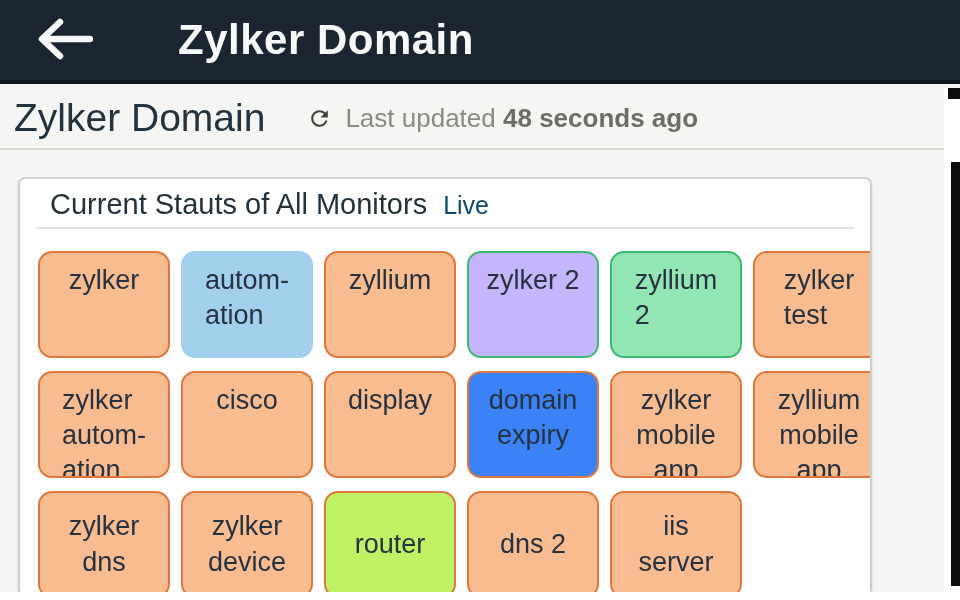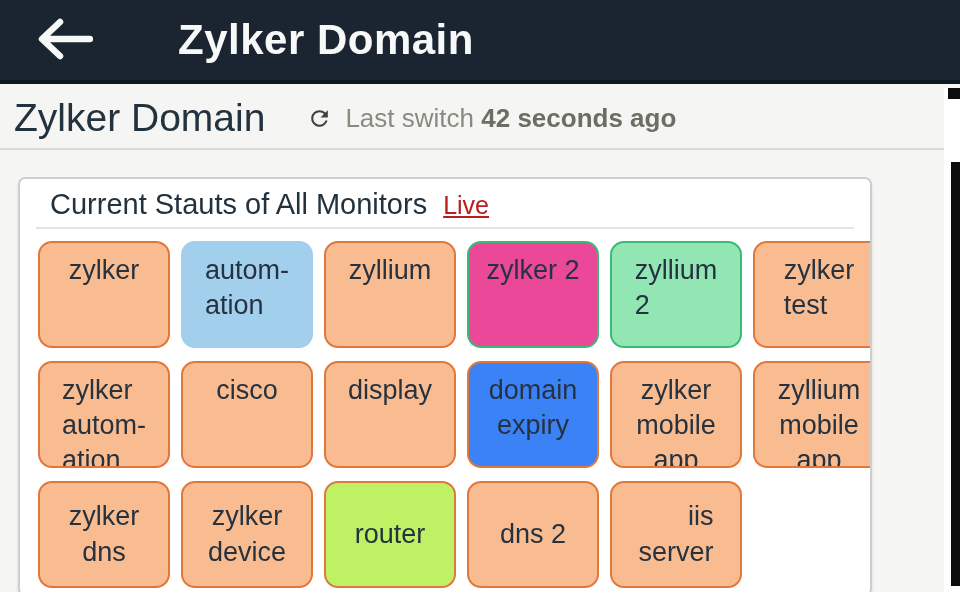--- a/index.html
+++ b/index.html
@@ -40,27 +40,27 @@
 
   
   .content { position:absolute; left:0; top:150px; width:960px; height:450px; background:#f5f5f3; }
   .card {
     position:absolute; left:18px; top:13px; width:854px; height:419px;
     background:#ffffff; border:2px solid #cecece; border-radius:7px;
     box-shadow:0 3px 3px rgba(0,0,0,0.12); box-sizing:border-box; overflow:hidden;margin-top:14px;
   }
   .card-header { display:flex; align-items:baseline; padding:9px 16px 0 30px; }
   .card-title { font-size:29px; font-weight:400; color:#22323e; white-space:nowrap; }
-  .live-badge { margin-left:16px; font-size:25px; color:#b91c1c; white-space:nowrap;text-decoration:underline; }
+  .live-badge { margin-left:16px; font-size:25px; color:#0c4a6e; white-space:nowrap; }
   .card-divider { border-bottom:2px solid #e3e3e1; margin:6px 16px 0 16px; }
 
   .grid {
     display:grid; grid-template-columns:repeat(6,132px);
     grid-auto-rows:107px; column-gap:11px; row-gap:13px;
-    padding:12px 0 0 18px;
+    padding:22px 0 0 18px;
   }
   .tile {
     box-sizing:border-box; border-radius:14px; border:2px solid transparent;
     display:flex; justify-content:center; align-items:flex-start; padding-top:10px;
     font-size:27px; line-height:1.30; color:#26323f; cursor:pointer; overflow:hidden;
   }
   .tile span { display:block; white-space:pre-line; }
   
   .tile:nth-child(n+13) { align-items:center; padding-top:0; }
 
@@ -88,22 +88,22 @@
 
   <div class="page-header">
     <div class="page-title">Zylker Domain</div>
     <div class="refresh-wrap">
       <span>
         <svg width="25" height="25" viewBox="0 0 24 24" fill="#42423c">
           <path d="M17.65 6.35A7.95 7.95 0 0 0 12 4a8 8 0 1 0 7.73 10h-2.08A6 6 0 1 1 12 6c1.66 0 3.14.69 4.22 1.78L13 11h7V4l-2.35 2.35z"></path>
         </svg>
       </span>
       <div class="last-updated">
-        <span>Last switch</span>
-        <b>42 seconds ago</b>
+        <span>Last updated</span>
+        <b>48 seconds ago</b>
       </div>
     </div>
   </div>
 
   <div class="content">
     <div class="card">
       <div class="card-header">
         <div class="card-title">Current Stauts of All Monitors</div>
         <div class="live-badge">Live</div>
       </div>
@@ -112,21 +112,21 @@
           <div class="tile" style="background: rgb(249, 187, 144); border-color: rgb(224, 119, 59);">
             <span style="text-align: center;">zylker</span>
           </div>
           <div class="tile" style="background: rgb(162, 207, 236); border-color: rgb(162, 207, 236);">
             <span style="text-align: left;">autom-
 ation</span>
           </div>
           <div class="tile" style="background: rgb(249, 187, 144); border-color: rgb(224, 119, 59);">
             <span style="text-align: center;">zyllium</span>
           </div>
-          <div class="tile" style="background: #ec4899; border-color: rgb(60, 186, 116);">
+          <div class="tile" style="background: #c4b5fd; border-color: rgb(60, 186, 116);">
             <span style="text-align: center;">zylker 2</span>
           </div>
           <div class="tile" style="background: rgb(145, 230, 180); border-color: rgb(60, 186, 116);">
             <span style="text-align: left;">zyllium
 2</span>
           </div>
           <div class="tile" style="background: rgb(249, 187, 144); border-color: rgb(224, 119, 59);">
             <span style="text-align: left;">zylker
 test</span>
           </div>
@@ -163,21 +163,21 @@
             <span style="text-align: center;">zylker
 device</span>
           </div>
           <div class="tile" style="background: #bef264; border-color: rgb(224, 119, 59);">
             <span style="text-align: center;">router</span>
           </div>
           <div class="tile" style="background: rgb(249, 187, 144); border-color: rgb(224, 119, 59);">
             <span style="text-align: right;">dns 2</span>
           </div>
           <div class="tile" style="background: rgb(249, 187, 144); border-color: rgb(224, 119, 59);">
-            <span style="text-align: right;">iis
+            <span style="text-align: center;">iis
 server</span>
           </div>
         </div>
     </div>
   </div>
 
   <div class="scroll-track"></div>
   <div class="scroll-mark-top"></div>
   <div class="scroll-thumb"></div>
   <div class="bottom-strip"></div>

